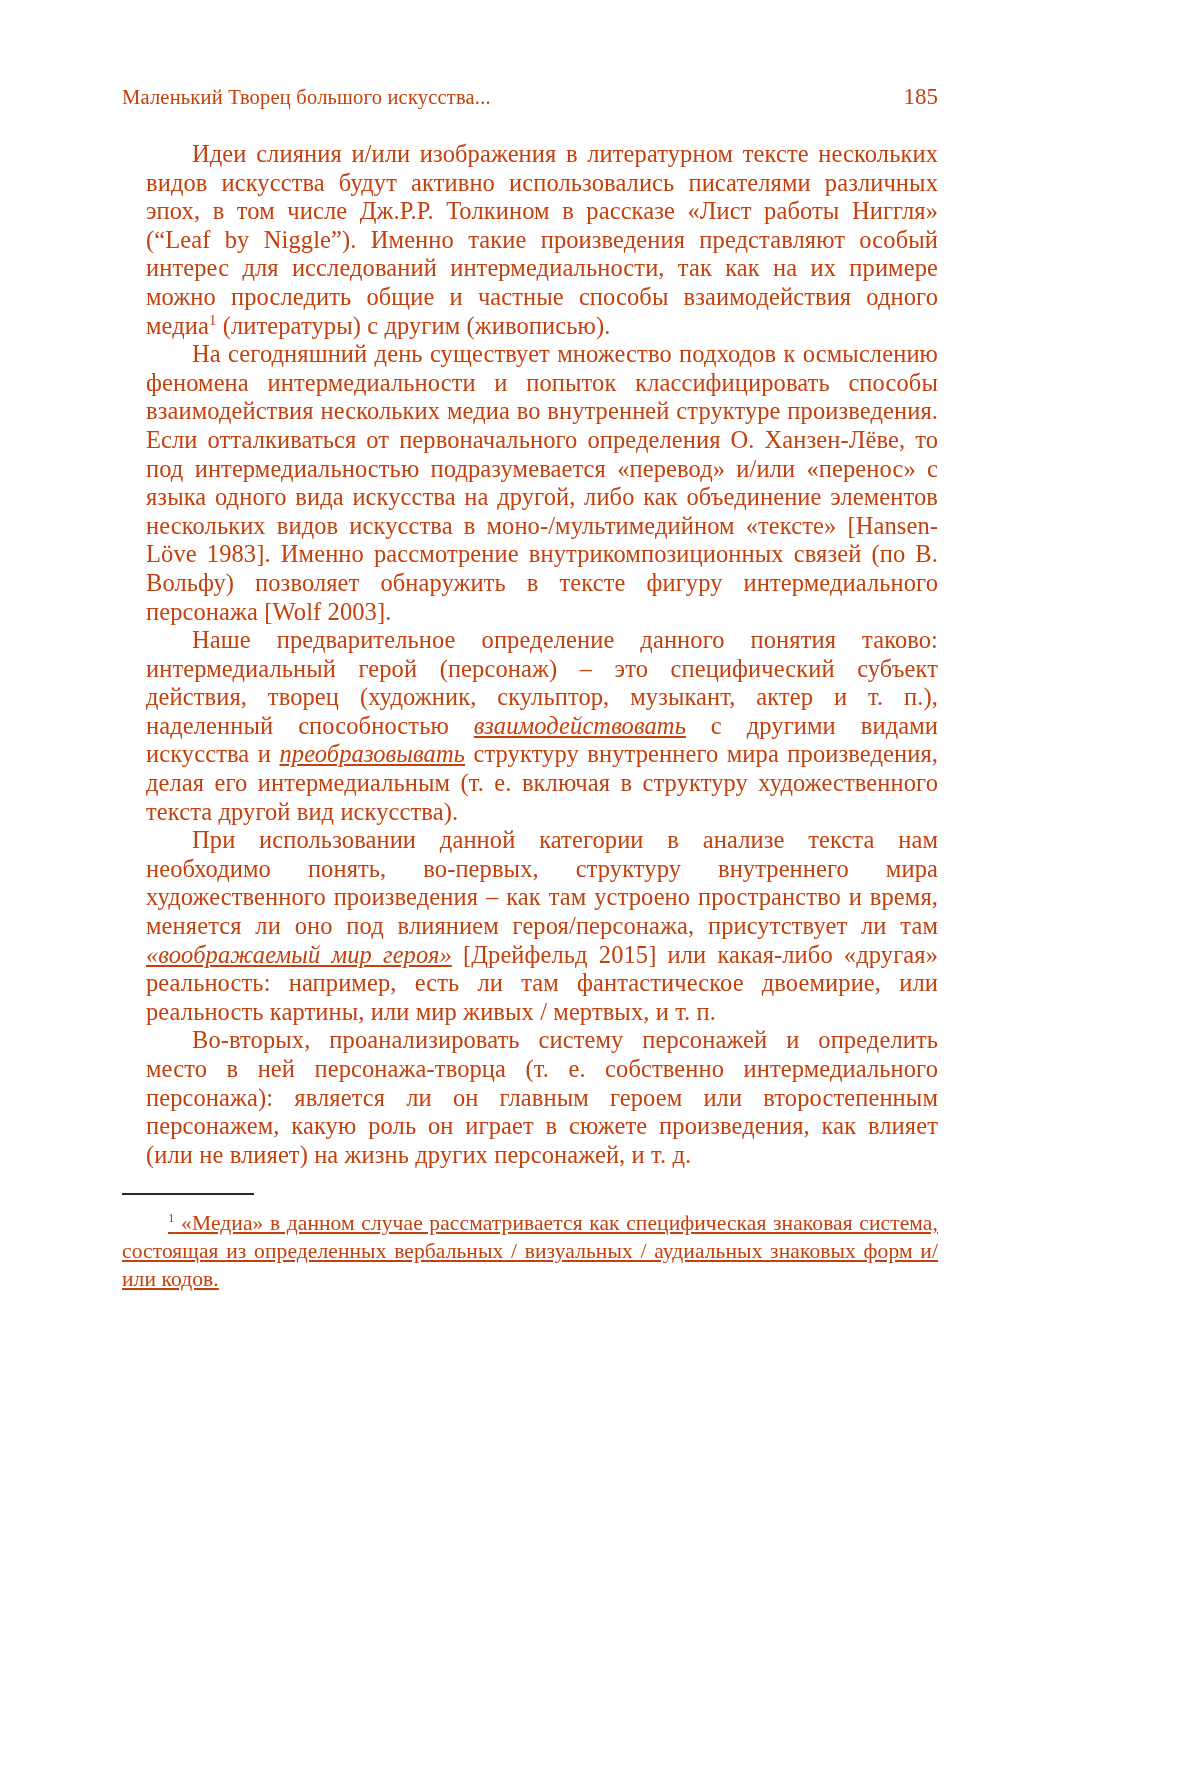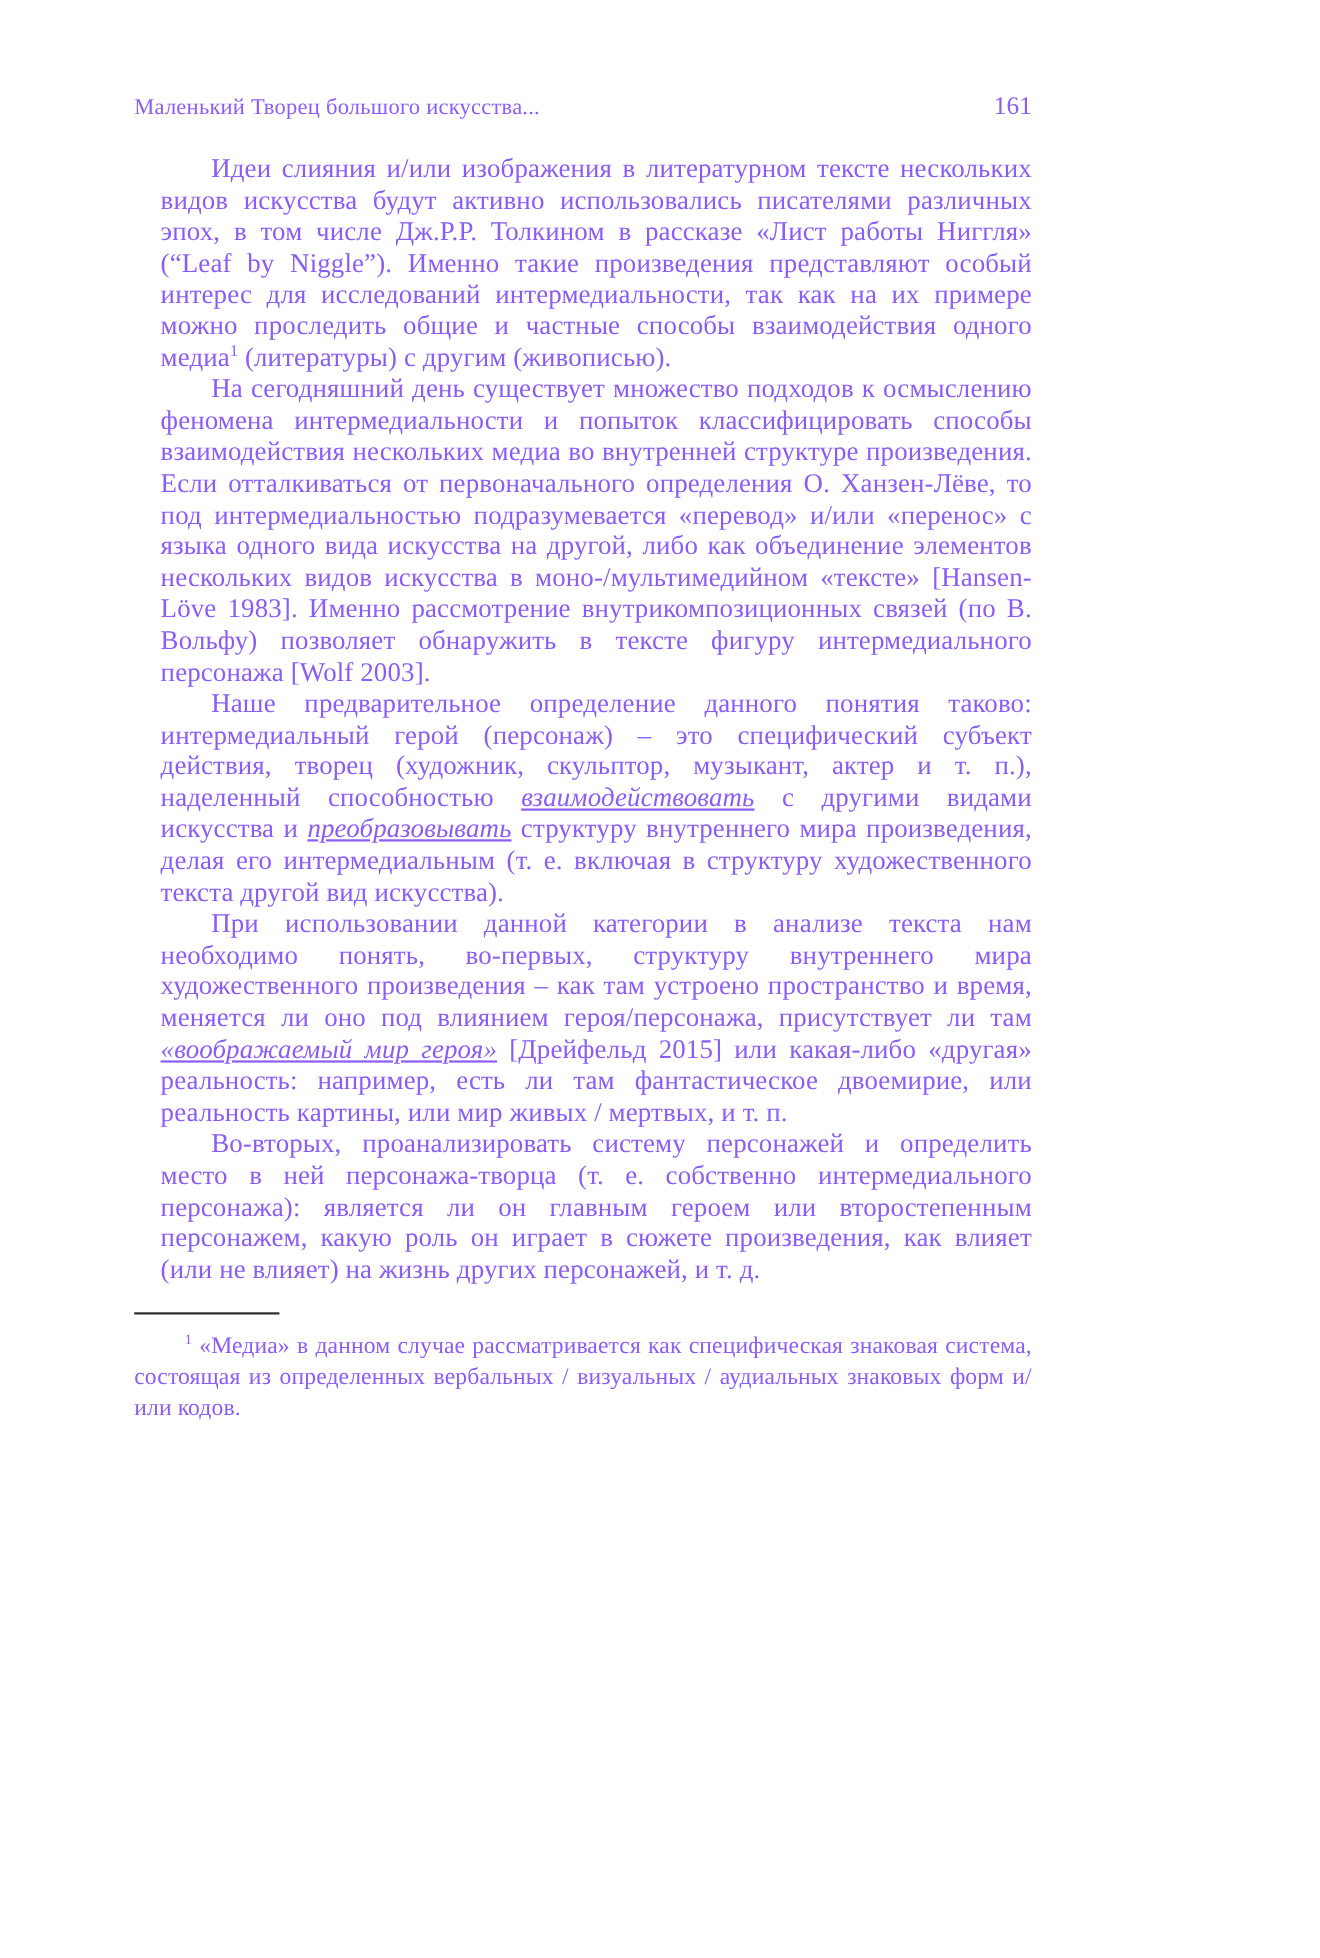--- a/index.html
+++ b/index.html
@@ -2,21 +2,21 @@
 <html lang="ru"><head>
 <meta charset="utf-8">
 <style>
   * { box-sizing: border-box; }
   html, body { margin: 0; padding: 0; background: #ffffff; }
   .page {
     width: 1200px;
     height: 1336px;
     margin: 0 auto;
     background: #ffffff;
-    color: #8b5cf6;
+    color: #c2410c;
     font-family: "Liberation Serif", "DejaVu Serif", serif;
     position: relative;
     padding: 84px 262px 0 122px;
     overflow: hidden;
   }
   .running-head {
     display: flex;
     justify-content: space-between;
     align-items: baseline;
     margin-bottom: 30px;
@@ -44,40 +44,41 @@
     border-top: 2px solid #2b2b2b;
     margin: 0 0 14px 0;
   }
   p.footnote {
     margin: 0;
     font-size: 21.5px;
     line-height: 28px;
     text-align: justify;
     text-indent: 46px;
     letter-spacing: 0.1px;
+    text-decoration: underline;
   }
   .page-footer {
     position: absolute;
     left: 122px;
     right: 262px;
     top: 1508px;
     font-size: 19.5px;
     text-align: justify;
     text-align-last: justify;
     white-space: normal;
   }
 </style>
 </head>
 <body>
 
 <div class="page">
 
   <header class="running-head">
     <span class="running-title">Маленький Творец большого искусства...</span>
-    <span class="page-number">161</span>
+    <span class="page-number">185</span>
   </header>
 
   <main class="body-text">
 
     <p class="para"><span>Идеи слияния и/или изображения в литературном тексте нескольких видов искусства будут активно использовались писателями различных эпох, в том числе Дж.Р.Р. Толкином в рассказе «Лист работы Ниггля» (“Leaf by Niggle”). Именно такие произведения представляют особый интерес для исследований интермедиальности, так как на их примере можно проследить общие и частные способы взаимодействия одного медиа</span><sup class="fnref">1</sup><span> (литературы) с другим (живописью).</span></p>
 
     <p class="para"><span>На сегодняшний день существует множество подходов к осмыслению феномена интермедиальности и попыток классифицировать способы взаимодействия нескольких медиа во внутренней структуре произведения. Если отталкиваться от первоначального определения О. Ханзен-Лёве, то под интермедиальностью подразумевается «перевод» и/или «перенос» с языка одного вида искусства на другой, либо как объединение элементов нескольких видов искусства в моно-/мультимедийном «тексте» [Hansen-Löve 1983]. Именно рассмотрение внутрикомпозиционных связей (по В. Вольфу) позволяет обнаружить в тексте фигуру интермедиального персонажа [Wolf 2003].</span></p>
 
     <p class="para"><span>Наше предварительное определение данного понятия таково: интермедиальный герой (персонаж) – это специфический субъект действия, творец (художник, скульптор, музыкант, актер и т. п.), наделенный способностью </span><span class="it">взаимодействовать</span><span> с другими видами искусства и </span><span class="it">преобразовывать</span><span> структуру внутреннего мира произведения, делая его интермедиальным (т. е. включая в структуру художественного текста другой вид искусства).</span></p>
 

